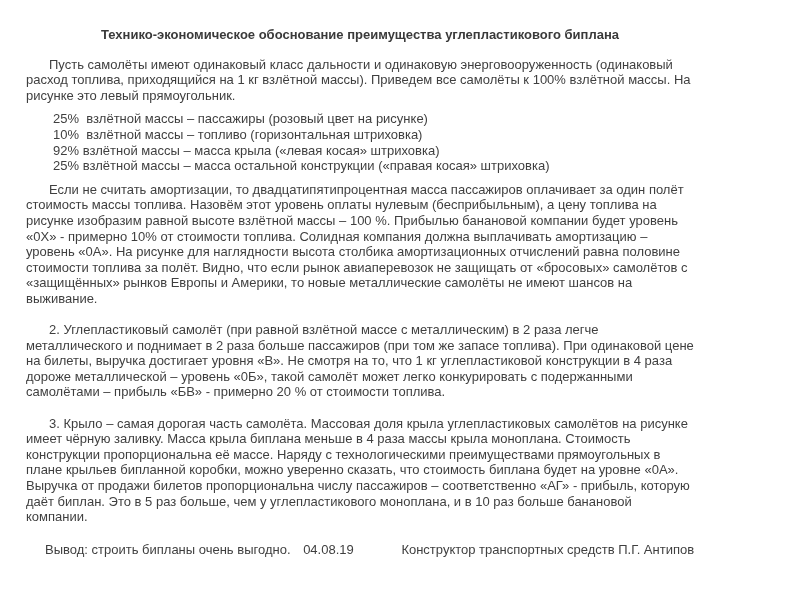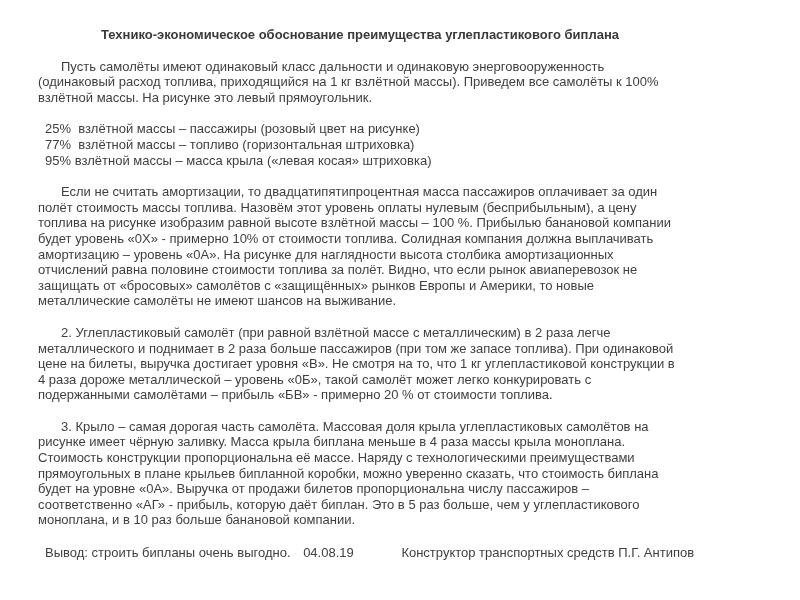--- a/index.html
+++ b/index.html
@@ -21,29 +21,29 @@
     overflow: hidden;
   }
   .title {
     font-size: 13px;
     font-weight: bold;
     text-align: center;
     margin: 0 0 14px 0;
     color: #3a3a3a;
   }
   .para {
-    margin: 16px;
+    margin: 4px;
     text-indent: 23px;
     text-align: left;
   }
   .spaced {
     margin-top: 15.6px;
   }
   .breakdown-list {
-    margin: 0;
+    margin: 8px;
   }
   .list-line {
     padding-left: 23px;
     white-space: pre-wrap;
   }
   .footer {
     margin-top: 17px;
     padding-left: 23px;
     white-space: nowrap;
   }
@@ -63,22 +63,23 @@
 
 <div class="page">
 
   <h1 class="title">Технико-экономическое обоснование преимущества углепластикового биплана</h1>
 
   <p class="para">Пусть самолёты имеют одинаковый класс дальности и одинаковую энерговооруженность (одинаковый расход топлива, приходящийся на 1 кг взлётной массы). Приведем все самолёты к 100% взлётной массы. На рисунке это левый прямоугольник.</p>
 
 
   <div class="breakdown-list">
     <div class="list-line">25%  взлётной массы – пассажиры (розовый цвет на рисунке)</div>
-    <div class="list-line">77%  взлётной массы – топливо (горизонтальная штриховка)</div>
-    <div class="list-line">95% взлётной массы – масса крыла («левая косая» штриховка)</div>
+    <div class="list-line">10%  взлётной массы – топливо (горизонтальная штриховка)</div>
+    <div class="list-line">92% взлётной массы – масса крыла («левая косая» штриховка)</div>
+    <div class="list-line">25% взлётной массы – масса остальной конструкции («правая косая» штриховка)</div>
   </div>
 
   <p class="para">Если не считать амортизации, то двадцатипятипроцентная масса пассажиров оплачивает за один полёт стоимость массы топлива. Назовём этот уровень оплаты нулевым (бесприбыльным), а цену топлива на рисунке изобразим равной высоте взлётной массы – 100 %. Прибылью банановой компании будет уровень «0Х» - примерно 10% от стоимости топлива. Солидная компания должна выплачивать амортизацию – уровень «0А». На рисунке для наглядности высота столбика амортизационных отчислений равна половине стоимости топлива за полёт. Видно, что если рынок авиаперевозок не защищать от «бросовых» самолётов с «защищённых» рынков Европы и Америки, то новые металлические самолёты не имеют шансов на выживание.</p>
 
   <p class="para spaced">2. Углепластиковый самолёт (при равной взлётной массе с металлическим) в 2 раза легче металлического и поднимает в 2 раза больше пассажиров (при том же запасе топлива). При одинаковой цене на билеты, выручка достигает уровня «В». Не смотря на то, что 1 кг углепластиковой конструкции в 4 раза дороже металлической – уровень «0Б», такой самолёт может легко конкурировать с подержанными самолётами – прибыль «БВ» - примерно 20 % от стоимости топлива.</p>
 
   <p class="para spaced">3. Крыло – самая дорогая часть самолёта. Массовая доля крыла углепластиковых самолётов на рисунке имеет чёрную заливку. Масса крыла биплана меньше в 4 раза массы крыла моноплана. Стоимость конструкции пропорциональна её массе. Наряду с технологическими преимуществами прямоугольных в плане крыльев бипланной коробки, можно уверенно сказать, что стоимость биплана будет на уровне «0А». Выручка от продажи билетов пропорциональна числу пассажиров – соответственно «АГ» - прибыль, которую даёт биплан. Это в 5 раз больше, чем у углепластикового моноплана, и в 10 раз больше банановой компании.</p>
 
   <div class="footer">
     <span class="conclusion">Вывод: строить бипланы очень выгодно.</span>

